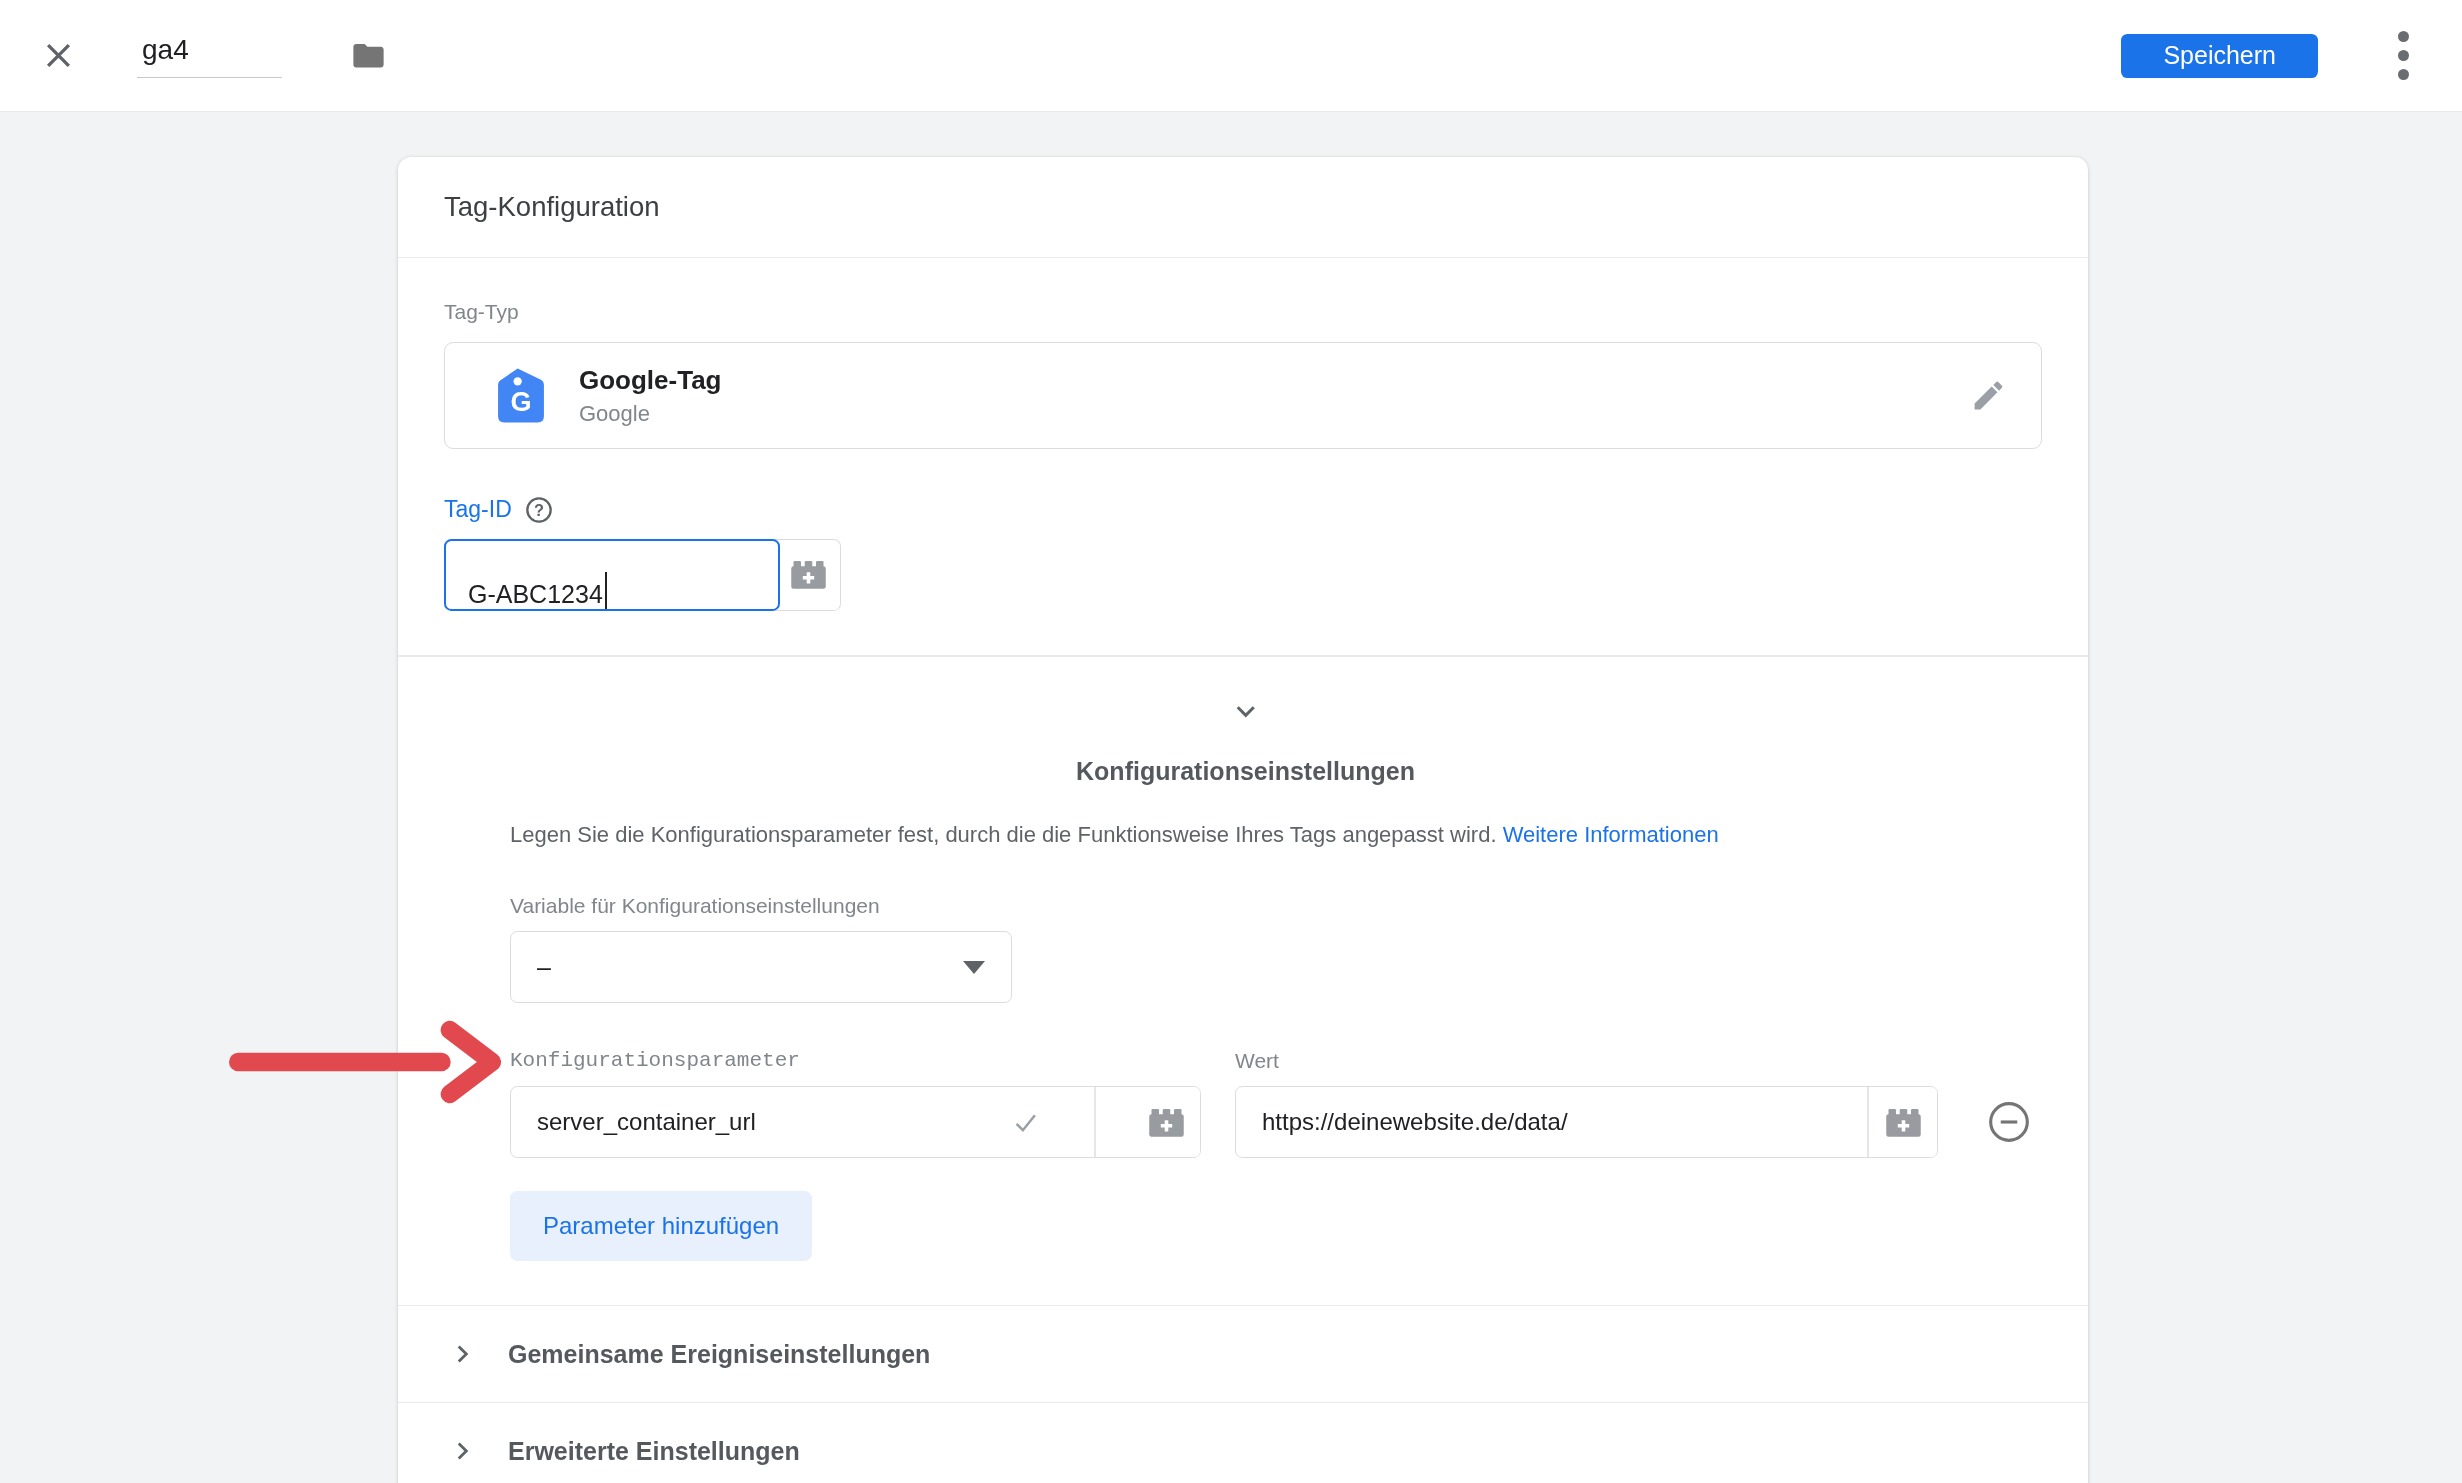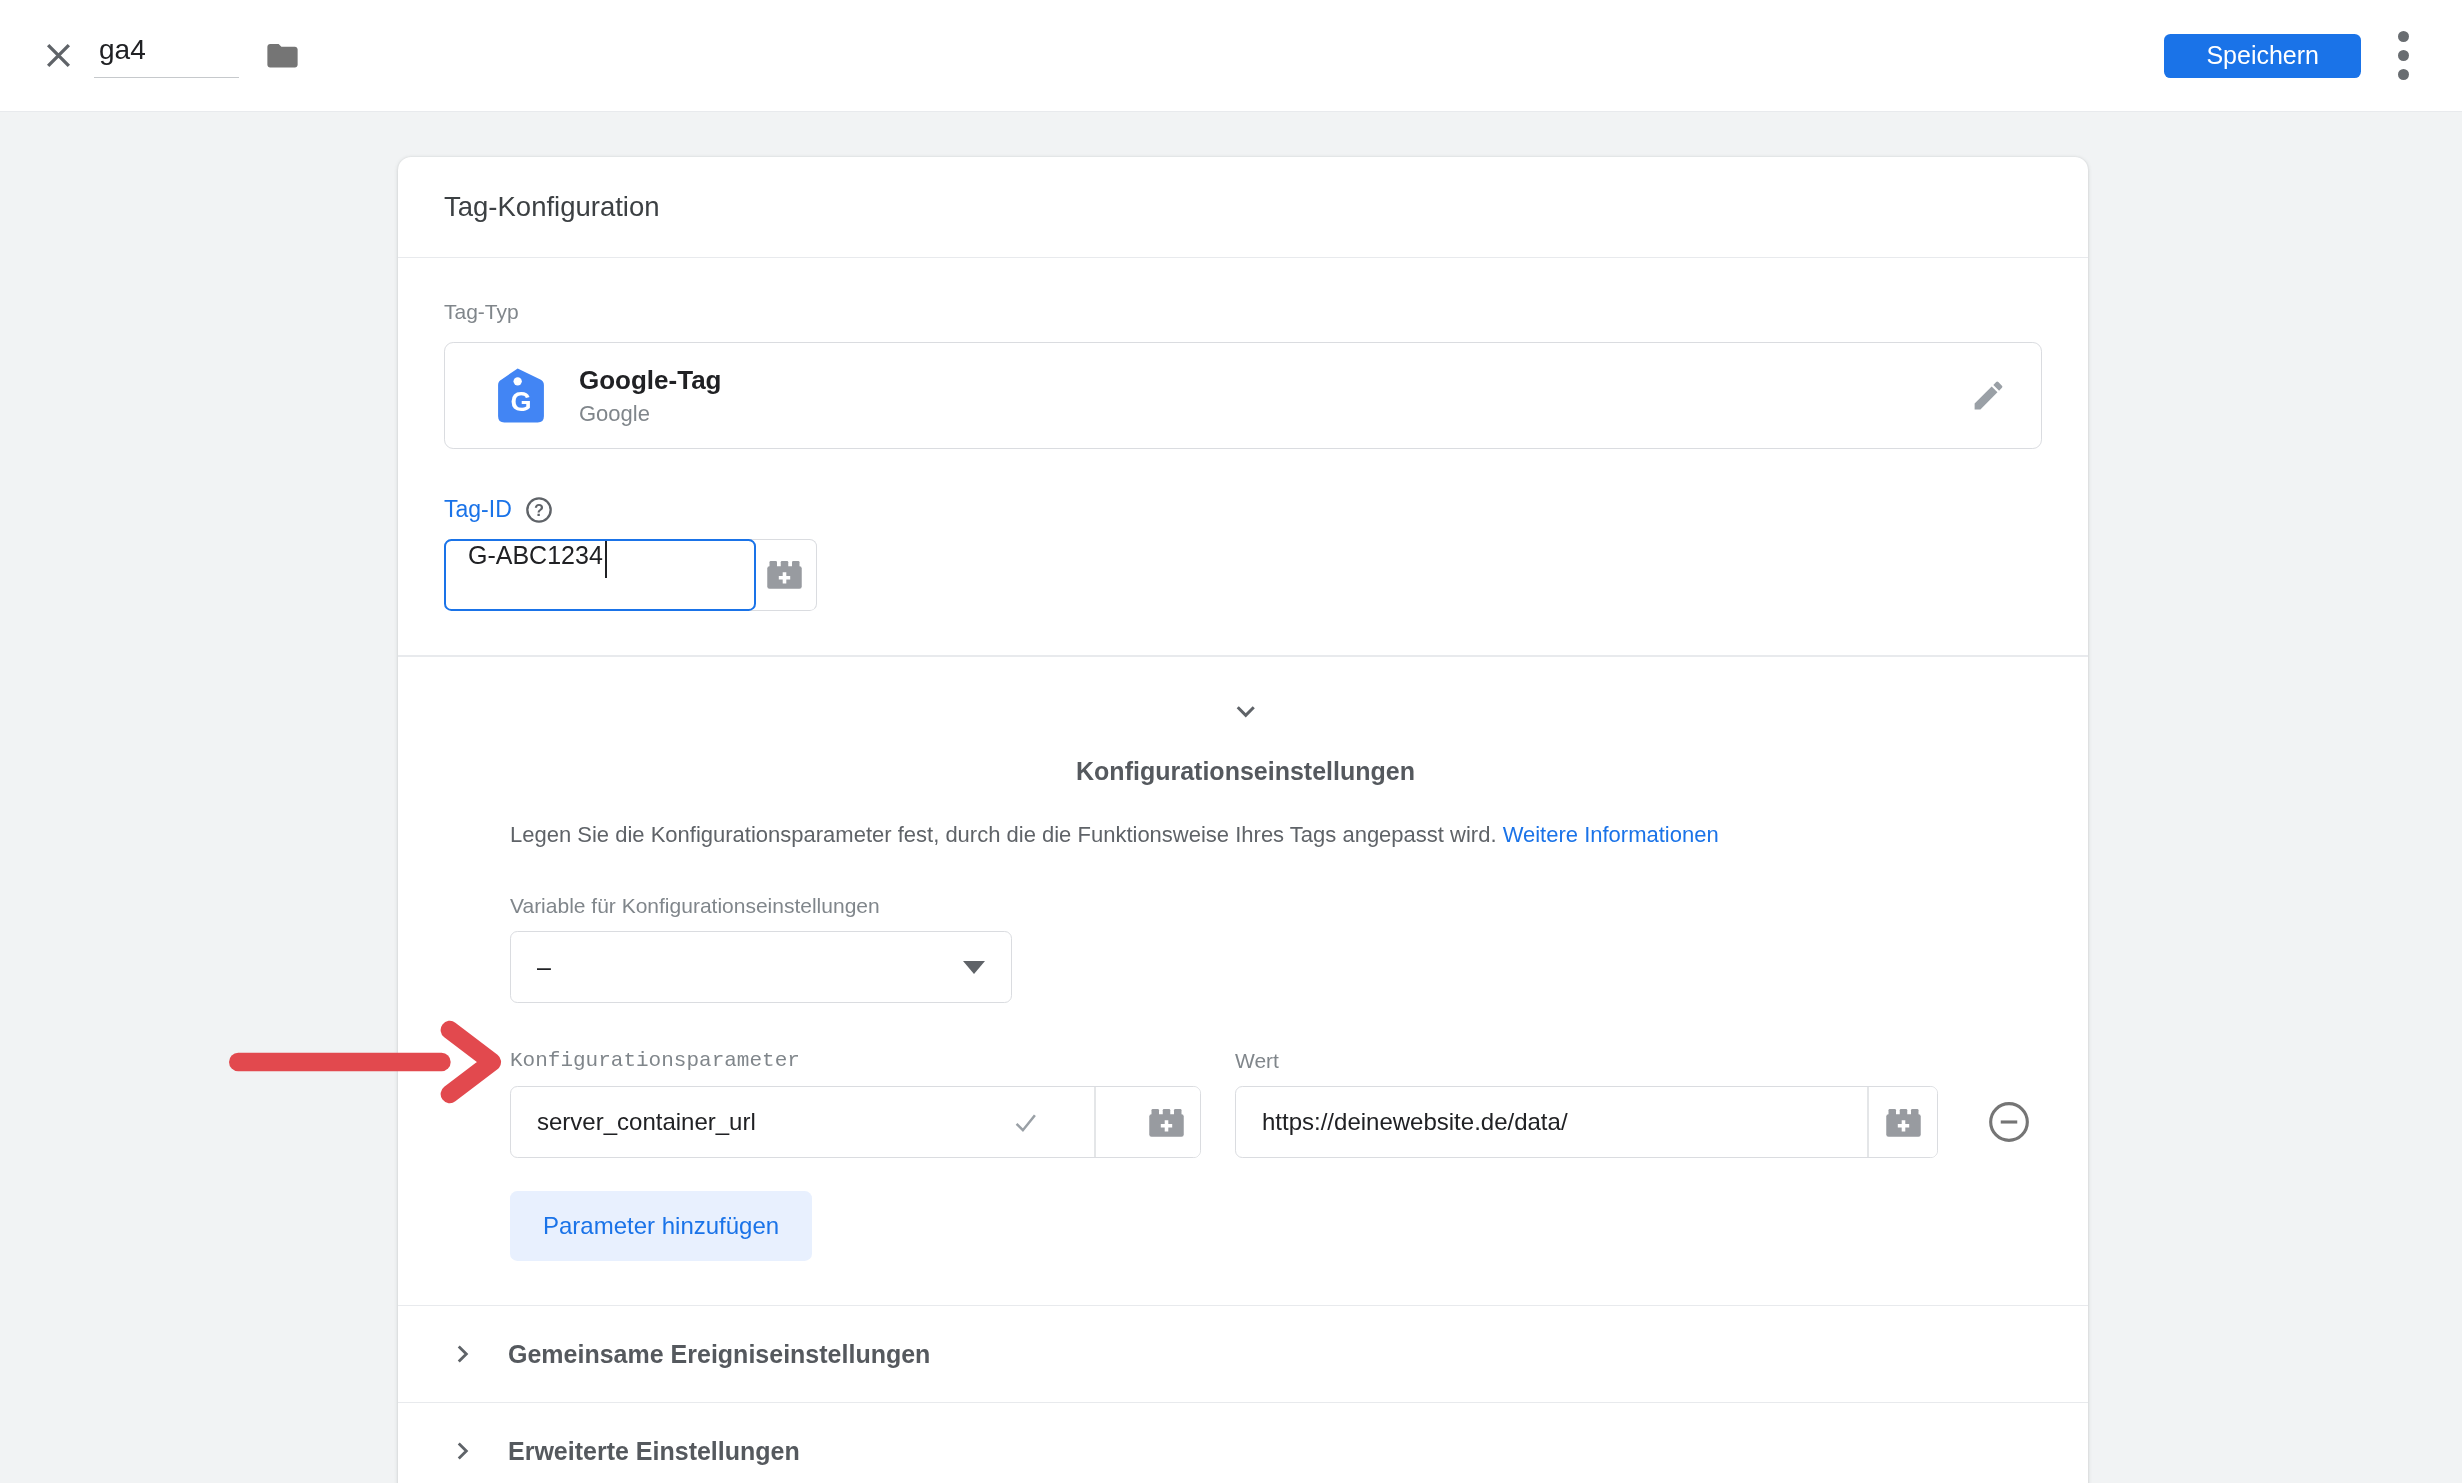--- a/index.html
+++ b/index.html
@@ -14,20 +14,21 @@
 
   
   .topbar {
     height: 112px;
     background: #ffffff;
     border-bottom: 1.8px solid #e8eaed;
     display: flex;
     align-items: center;
     position: relative;
     z-index: 2;
+    gap: 43px;
   }
   .close-btn { margin-left: 40px; width: 37px; height: 37px; background: none; border: none; cursor: pointer; display:flex; align-items:center; justify-content:center; }
   .title-input {
     margin-left: 16.5px;
     width: 145px;
     border: none;
     outline: none;
     background: transparent;
     border-bottom: 1.8px solid #c6c9cc;
     font-family: "Liberation Sans", sans-serif;
@@ -86,27 +87,27 @@
   .type-name { font-size: 26px; font-weight: 700; color: #202124; }
   .type-vendor { font-size: 22px; color: #80868b; margin-top: 5.5px; }
   .edit-btn { background: none; border: none; cursor: pointer; width: 40px; height: 40px; display:flex; align-items:center; justify-content:center; }
 
   .tagid-label-row { margin-top: 46px; display: flex; align-items: center; gap: 13px; }
   .tagid-label { font-size: 23px; color: var(--accent, #1a73e8); }
   .help-btn { background: none; border: none; cursor: pointer; width: 29px; height: 29px; display:flex; align-items:center; justify-content:center; }
 
   .tagid-row { margin-top: 14.7px; display: flex; align-items: stretch; }
   .tagid-input {
-    width: 312px;
+    width: 336px;
     height: 72px;
     border: 2.8px solid var(--accent, #1a73e8);
     border-radius: 7.3px;
     background: #fff;
     display: flex;
-    align-items: flex-start;
+    align-items: flex-end;
     padding-left: 22px;
     font-size: 25px;
     color: #202124;
     position: relative;
     z-index: 2;
     cursor: text;
   }
   .caret { display: inline-block; width: 2.8px; height: 37px; background: #202124; margin-left: 1.8px; }
   .attached-var-btn {
     width: 68px;

